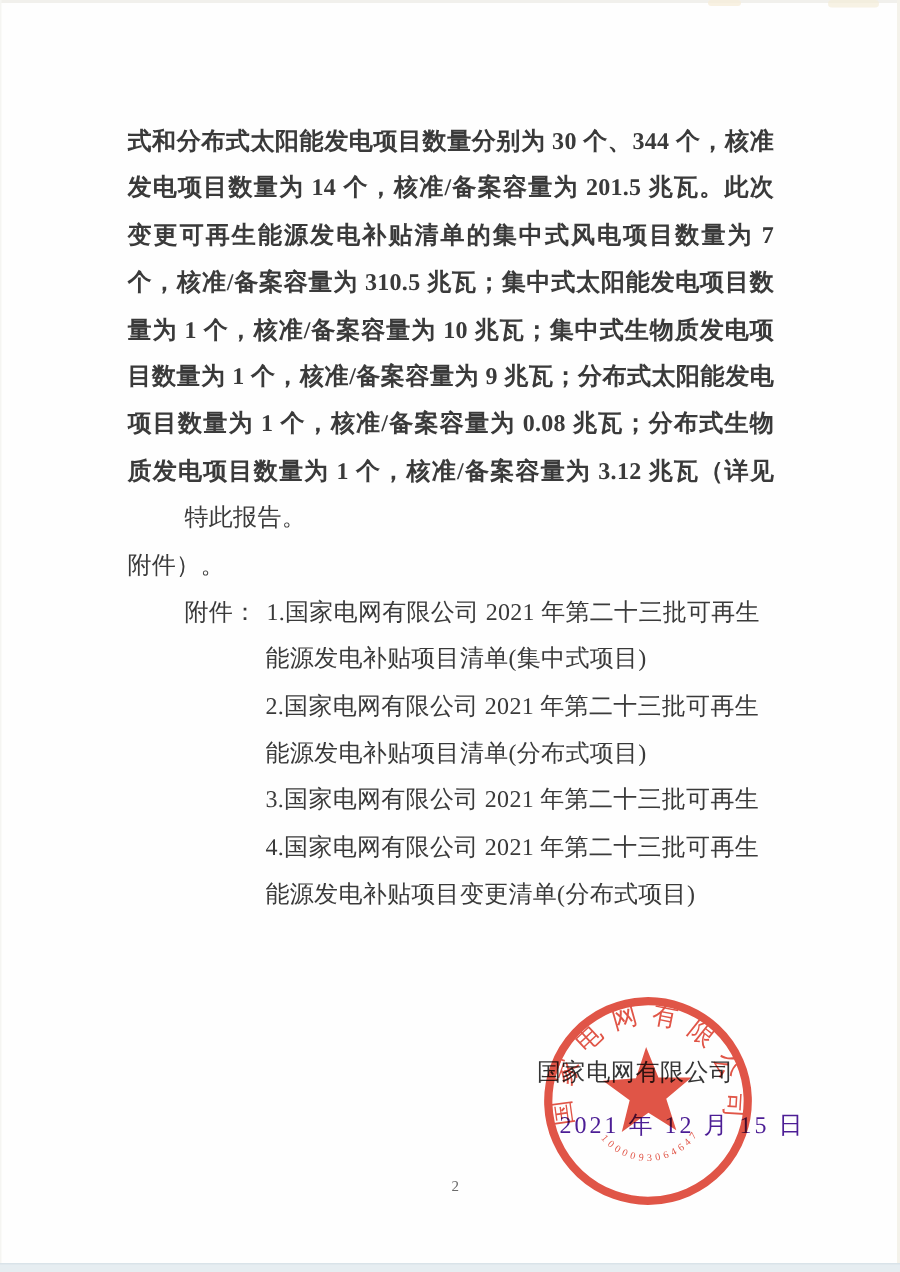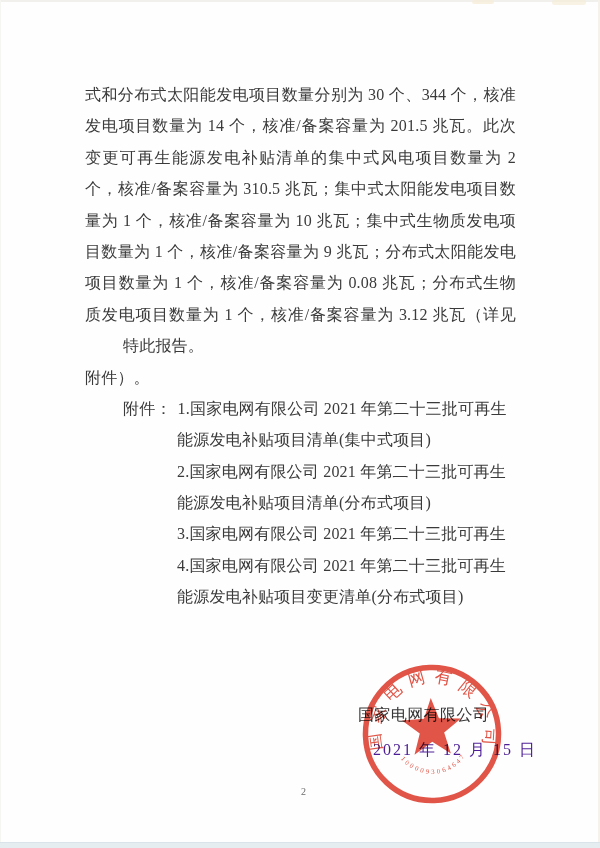--- a/index.html
+++ b/index.html
@@ -19,21 +19,21 @@
   .smudge1{position:absolute;left:472px;top:0;width:22px;height:4px;background:#f6eedb;border-radius:3px;opacity:.8;}
   .smudge2{position:absolute;left:552px;top:0;width:34px;height:5px;background:#f3ecd9;border-radius:3px;opacity:.7;}
 
   
   .textcol{
     position:absolute;left:85px;top:79px;width:431px;
     font-size:16px;line-height:31.4px;
     letter-spacing:0.2px;
   }
   .ln{height:31.4px;overflow:hidden;white-space:nowrap;}
-  .jline{text-align:justify;text-align-last:justify;white-space:normal;}
+  .jline{text-align:justify;text-align-last:justify;white-space:normal;font-weight:bold;}
   .indent2{padding-left:38px;}
   .att-first{padding-left:38px;white-space:nowrap;}
   .att-label{margin-right:6px;}
   .att-cont{padding-left:92px;white-space:nowrap;}
 
   
   .sig-company{
     position:absolute;left:358px;top:705px;
     font-size:16px;letter-spacing:0.4px;color:#353535;
   }
@@ -65,21 +65,21 @@
 
   <div class="edge-top"></div>
   <div class="edge-right"></div>
   <div class="edge-left"></div>
   <div class="smudge1"></div>
   <div class="smudge2"></div>
 
   <div class="textcol">
     <div class="ln jline">式和分布式太阳能发电项目数量分别为 30 个、344 个，核准</div>
     <div class="ln jline">发电项目数量为 14 个，核准/备案容量为 201.5 兆瓦。此次</div>
-    <div class="ln jline">变更可再生能源发电补贴清单的集中式风电项目数量为 2</div>
+    <div class="ln jline">变更可再生能源发电补贴清单的集中式风电项目数量为 7</div>
     <div class="ln jline">个，核准/备案容量为 310.5 兆瓦；集中式太阳能发电项目数</div>
     <div class="ln jline">量为 1 个，核准/备案容量为 10 兆瓦；集中式生物质发电项</div>
     <div class="ln jline">目数量为 1 个，核准/备案容量为 9 兆瓦；分布式太阳能发电</div>
     <div class="ln jline">项目数量为 1 个，核准/备案容量为 0.08 兆瓦；分布式生物</div>
     <div class="ln jline">质发电项目数量为 1 个，核准/备案容量为 3.12 兆瓦（详见</div>
     <div class="ln indent2">特此报告。</div>
     <div class="ln">附件）。</div>
     <div class="ln att-first">
       <span class="att-label">附件：</span><span>1.国家电网有限公司 2021 年第二十三批可再生</span>
     </div>

